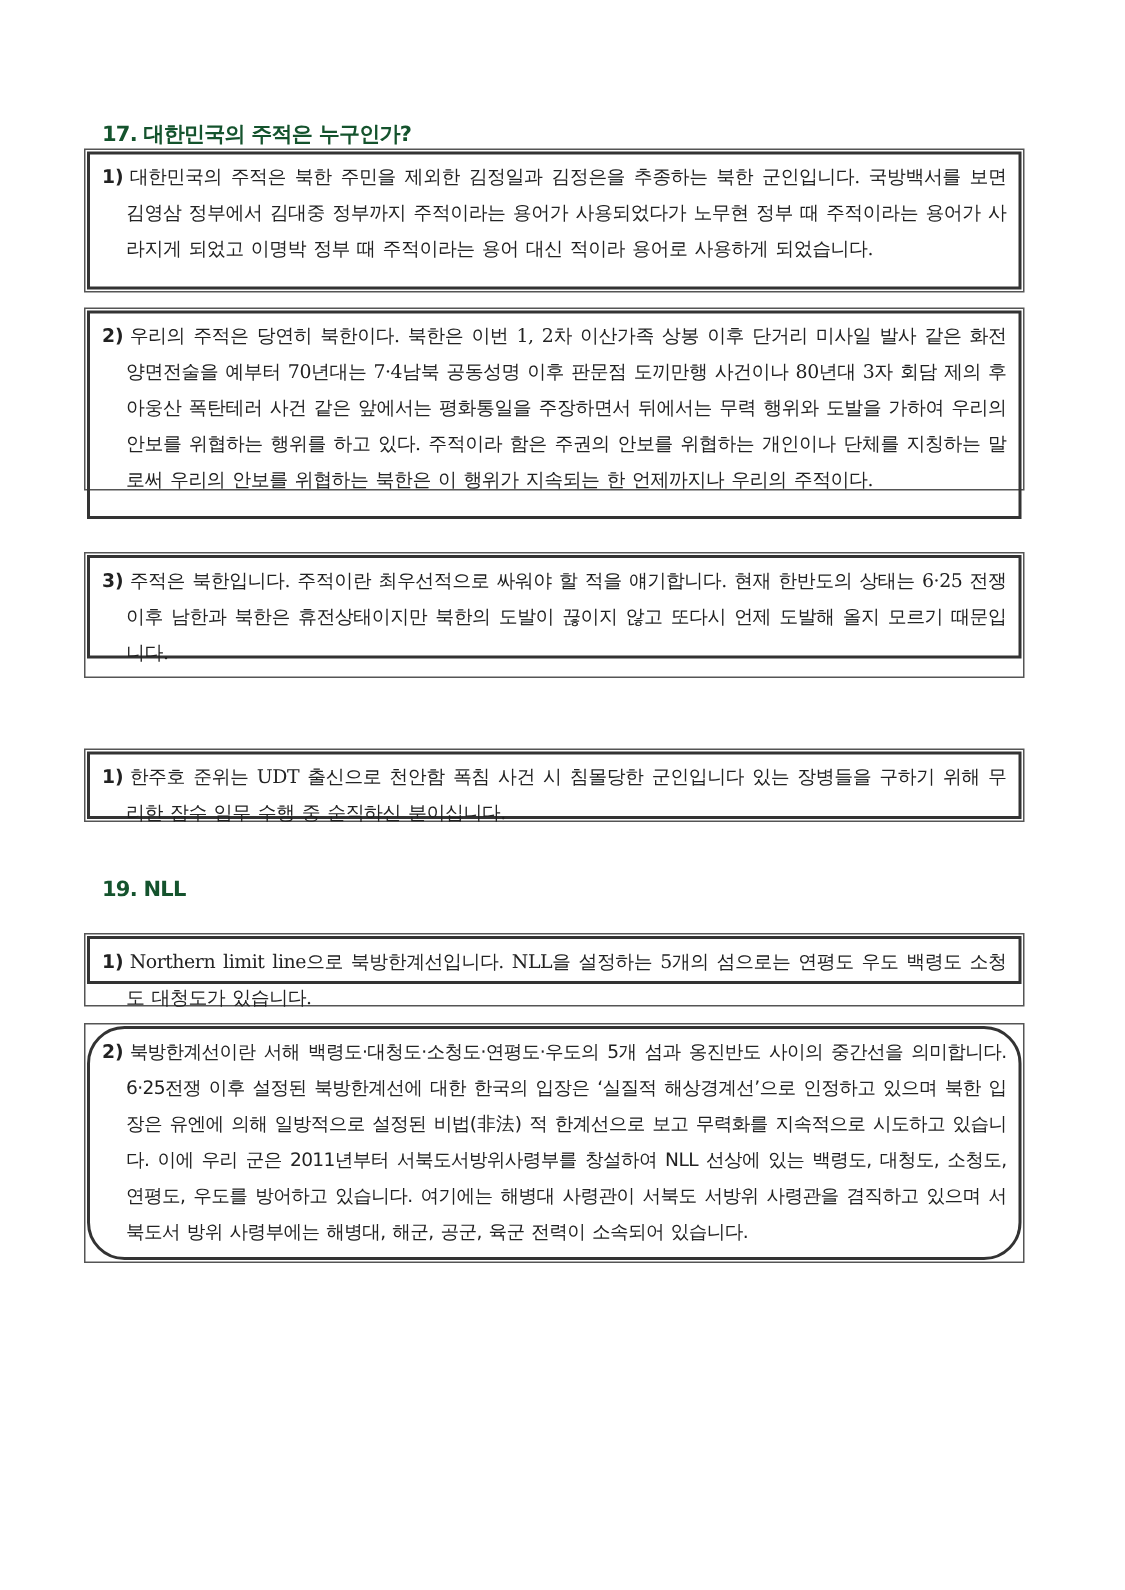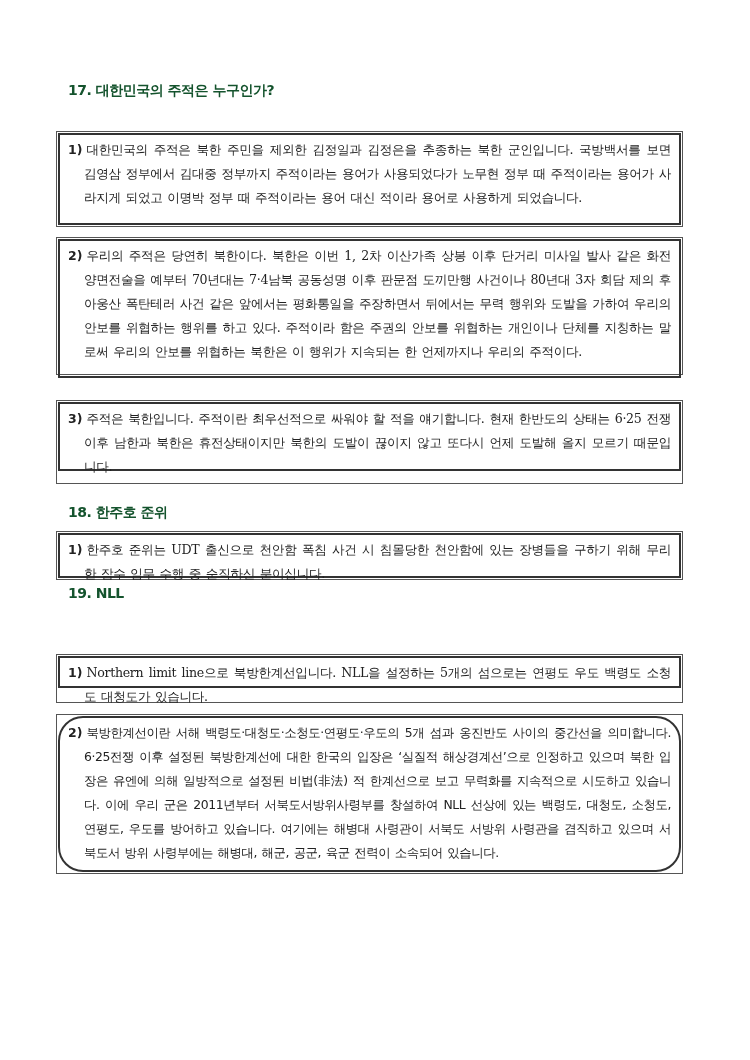--- a/index.html
+++ b/index.html
@@ -28,21 +28,20 @@
     }
     .box {
       position: absolute;
       left: 56px;
       width: 627px;
       box-sizing: border-box;
       border: 1px solid #555;
       outline: none;
       padding: 1px;
       background: #fff;
-      margin-top: 32px;
     }
     .box-inner {
       border: 2px solid #333;
       border-right-width: 2px;
       border-bottom-width: 2px;
       padding: 3px 8px 4px 8px;
       box-sizing: border-box;
       font-family: "DejaVu Serif", "Liberation Serif", serif;
       font-size: 12.6px;
       line-height: 24px;
@@ -75,37 +74,37 @@
 <body>
 
 <h2 class="heading" style="top:66px;">17. 대한민국의 주적은 누구인가?</h2>
 
 <div class="box" style="top:99px; height:96px;">
   <div class="box-inner" style="height:92px;">
     <span class="item"><span class="num">1)</span><span>대한민국의 주적은 북한 주민을 제외한 김정일과 김정은을 추종하는 북한 군인입니다. 국방백서를 보면 김영삼 정부에서 김대중 정부까지 주적이라는 용어가 사용되었다가 노무현 정부 때 주적이라는 용어가 사라지게 되었고 이명박 정부 때 주적이라는 용어 대신 적이라 용어로 사용하게 되었습니다.</span></span>
   </div>
 </div>
 
-<div class="box" style="top:205px; height:138px;">
+<div class="box" style="top:205px; height:122px;">
   <div class="box-inner" style="height:139px;">
     <span class="item"><span class="num">2)</span><span>우리의 주적은 당연히 북한이다. 북한은 이번 1, 2차 이산가족 상봉 이후 단거리 미사일 발사 같은 화전양면전술을 예부터 70년대는 7·4남북 공동성명 이후 판문점 도끼만행 사건이나 80년대 3자 회담 제의 후 아웅산 폭탄테러 사건 같은 앞에서는 평화통일을 주장하면서 뒤에서는 무력 행위와 도발을 가하여 우리의 안보를 위협하는 행위를 하고 있다. 주적이라 함은 주권의 안보를 위협하는 개인이나 단체를 지칭하는 말로써 우리의 안보를 위협하는 북한은 이 행위가 지속되는 한 언제까지나 우리의 주적이다.</span></span>
   </div>
 </div>
 
 <div class="box" style="top:368px; height:84px;">
   <div class="box-inner" style="height:69px;">
     <span class="item"><span class="num">3)</span><span>주적은 북한입니다. 주적이란 최우선적으로 싸워야 할 적을 얘기합니다. 현재 한반도의 상태는 6·25 전쟁 이후 남한과 북한은 휴전상태이지만 북한의 도발이 끊이지 않고 또다시 언제 도발해 올지 모르기 때문입니다.</span></span>
   </div>
 </div>
 
 <h2 class="heading" style="top:488px;">18. 한주호 준위</h2>
 
 <div class="box" style="top:499px; height:49px;">
   <div class="box-inner" style="height:45px;">
-    <span class="item"><span class="num">1)</span><span>한주호 준위는 UDT 출신으로 천안함 폭침 사건 시 침몰당한 천안함에 있는 장병들을 구하기 위해 무리한 잠수 임무 수행 중 순직하신 분이십니다.</span></span>
+    <span class="item"><span class="num">1)</span><span>한주호 준위는 UDT 출신으로 천안함 폭침 사건 시 침몰당한 군인입니다 있는 장병들을 구하기 위해 무리한 잠수 임무 수행 중 순직하신 분이십니다.</span></span>
   </div>
 </div>
 
 <h2 class="heading" style="top:569px;">19. NLL</h2>
 
 <div class="box" style="top:622px; height:49px;">
   <div class="box-inner" style="height:32px;">
     <span class="item"><span class="num">1)</span><span>Northern limit line으로 북방한계선입니다. NLL을 설정하는 5개의 섬으로는 연평도 우도 백령도 소청도 대청도가 있습니다.</span></span>
   </div>
 </div>

